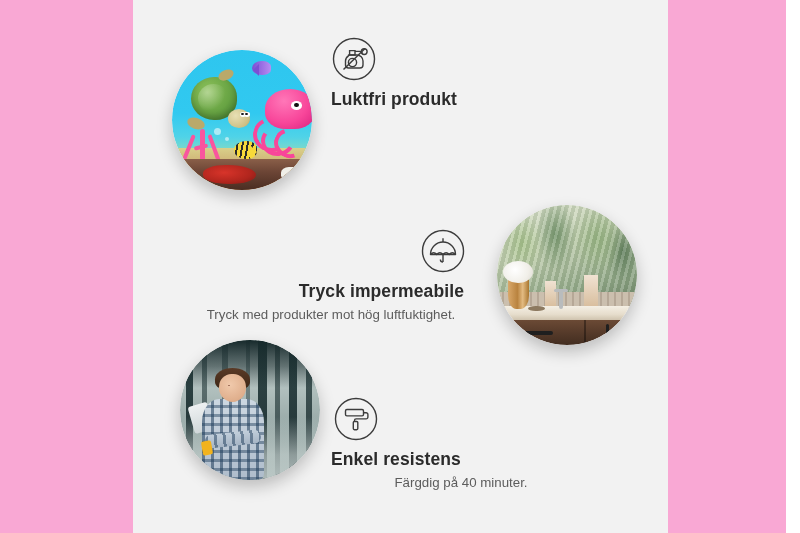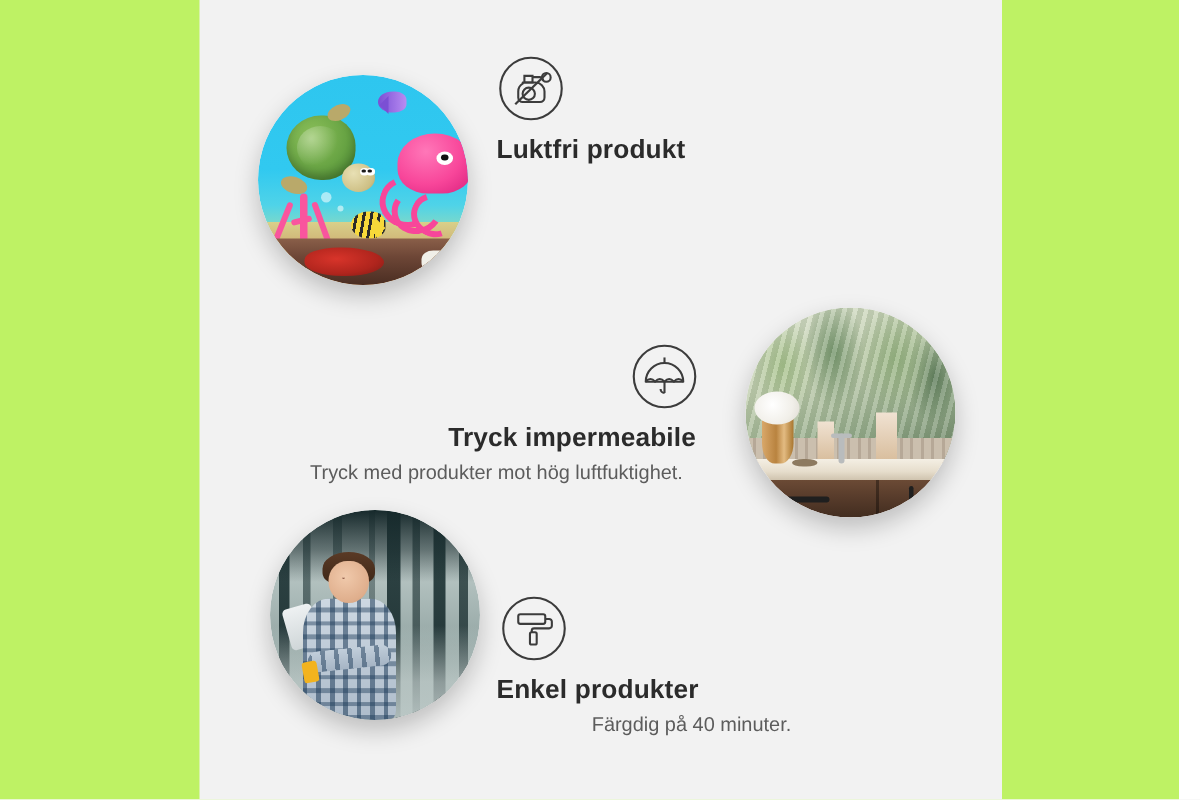--- a/index.html
+++ b/index.html
@@ -2,21 +2,21 @@
 <html><head>
 <meta charset="utf-8">
 <style>
   html,body{margin:0;padding:0;}
   body{
     width:800px;height:533px;overflow:hidden;
     background:#ffffff;
     font-family:"Liberation Sans", sans-serif;
     -webkit-font-smoothing:antialiased;
   }
-  .stage{position:relative;width:786px;height:533px;background:#bef264;}
+  .stage{position:relative;width:786px;height:533px;background:#f9a8d4;}
   .panel{
     position:absolute;left:133px;top:0;width:535px;height:533px;
     background:#f2f2f2;
   }
 
   
   .circle{
     position:absolute;border-radius:50%;overflow:hidden;
     box-shadow:0 7px 16px rgba(0,0,0,.22);
   }
@@ -283,16 +283,16 @@
     </div>
   </div>
 
   <div class="feature" id="feat-mount">
     <svg class="ficon" viewBox="0 0 46 46">
       <circle cx="23" cy="23" r="20.5" fill="none" stroke="#3c3c3c" stroke-width="1.4"></circle>
       <rect x="12.5" y="13.5" width="18" height="6.4" rx="1.4" fill="none" stroke="#3c3c3c" stroke-width="1.4"></rect>
       <path d="M30.5 16.7 h2.6 a1.8 1.8 0 0 1 1.8 1.8 v2.6 a1.8 1.8 0 0 1 -1.8 1.8 h-10 a1.6 1.6 0 0 0 -1.6 1.6 v1.4" fill="none" stroke="#3c3c3c" stroke-width="1.4" stroke-linejoin="round"></path>
       <rect x="20.3" y="25.5" width="4.5" height="8.2" rx="1.1" fill="none" stroke="#3c3c3c" stroke-width="1.4"></rect>
     </svg>
-    <div class="ftitle">Enkel produkter</div>
+    <div class="ftitle">Enkel resistens</div>
     <p class="fdesc">Färgdig på 40 minuter.</p>
   </div>
 </div>
 
 </body></html>

